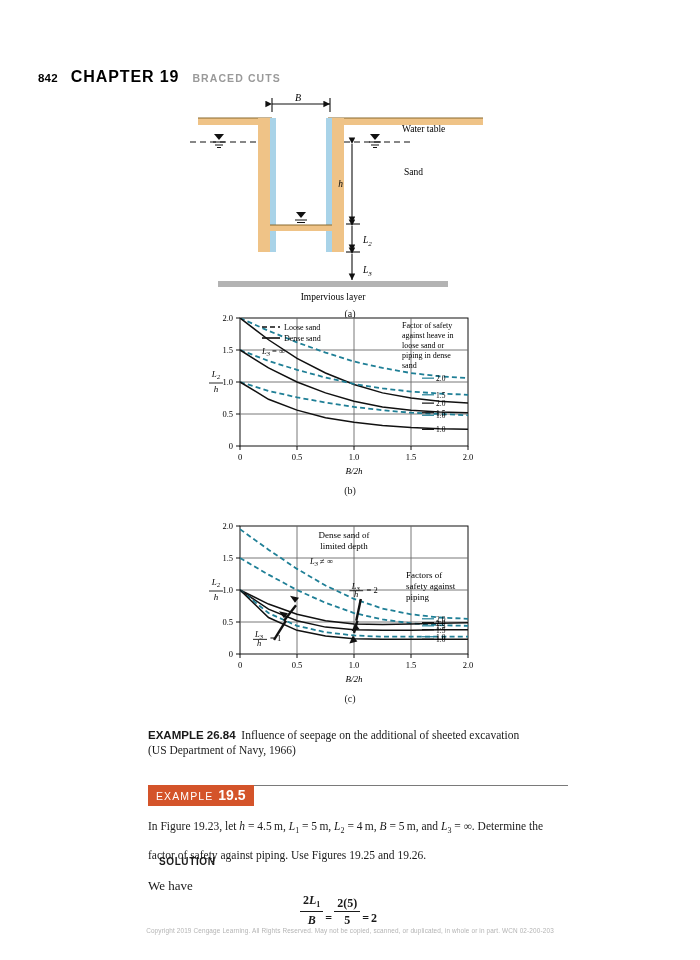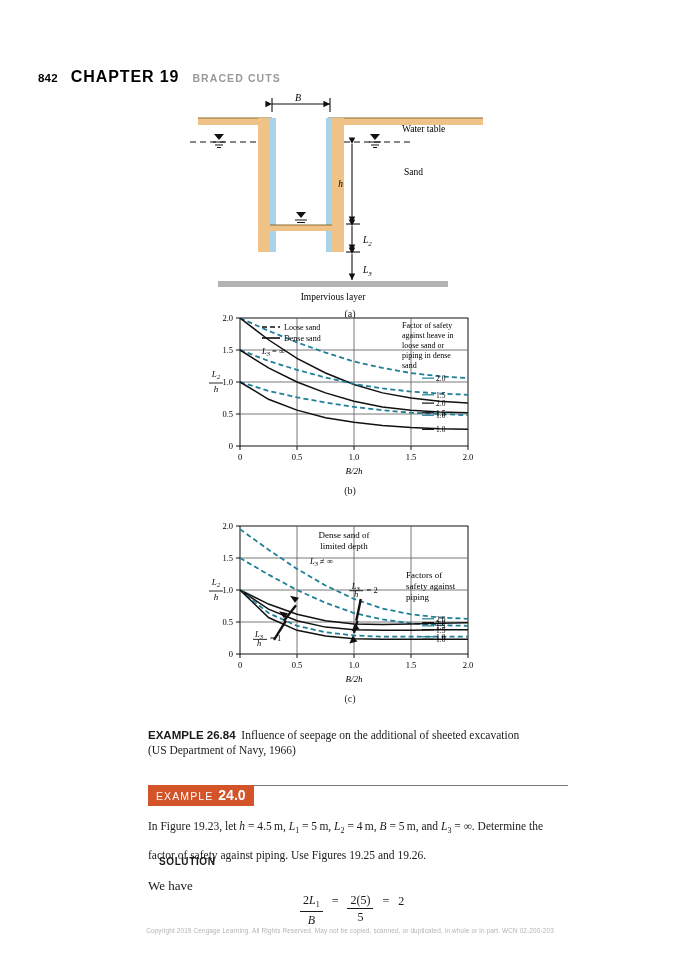--- a/index.html
+++ b/index.html
@@ -40,21 +40,21 @@
   .ex-badge .n{font-family:"Liberation Sans",sans-serif;font-size:14px;font-weight:bold;}
   .ex-rule{flex:1;height:1px;background:#7a7a7a;margin-left:0px;}
 
   .ex-body{position:absolute;left:148px;top:786px;width:424px;font-size:11.5px;line-height:24px;text-align:left;}
   .ex-body i{font-style:italic;}
   .sub{font-size:8px;vertical-align:sub;}
   .solhead{position:absolute;left:159px;top:828px;font-family:"Liberation Sans",sans-serif;font-weight:bold;font-size:10px;letter-spacing:.6px;}
   .wehave{position:absolute;left:148px;top:850px;font-size:13px;}
 
   
-  .eq{position:absolute;left:300px;top:866px;display:flex;align-items:flex-start;gap:9px;font-size:12px;}
+  .eq{position:absolute;left:300px;top:866px;display:flex;align-items:flex-end;gap:2px;font-size:12px;font-weight:bold;}
   .frac{display:inline-flex;flex-direction:column;align-items:center;line-height:1.05;}
   .frac .num{padding:0 3px;}
   .frac .bar{width:100%;height:1px;background:#1a1a1a;margin:1.5px 0;}
   .frac .den{padding:0 3px;}
   .eq i{font-style:italic;}
 
   
   .foot1{position:absolute;left:0;top:899px;width:700px;text-align:center;
          font-family:"Liberation Sans",sans-serif;font-size:6.4px;color:#b4b4b4;letter-spacing:.15px;}
   .foot2{position:absolute;left:0;top:934px;width:700px;text-align:center;
@@ -321,21 +321,21 @@
   </div>
 
   <div class="caption">
     <span class="cnum">EXAMPLE</span><span class="cnum">&nbsp;</span><span class="cnum">26.84</span>&nbsp;&nbsp;<span>Influence of seepage on the additional of sheeted excavation</span><br>
     <span>(US Department of Navy, 1966)</span>
   </div>
 
   <div class="ex-badge-row">
     <div class="ex-badge">
       <span class="w">EXAMPLE</span>
-      <span class="n">24.0</span>
+      <span class="n">19.5</span>
     </div>
     <div class="ex-rule"></div>
   </div>
 
   <div class="ex-body">
     In Figure 19.23, let <i>h</i> = 4.5 m, <i>L</i><span class="sub">1</span> = 5 m, <i>L</i><span class="sub">2</span> = 4 m,
     <i>B</i> = 5 m, and <i>L</i><span class="sub">3</span> = ∞. Determine
     the factor of safety against piping. Use Figures 19.25 and 19.26.
   </div>
 

